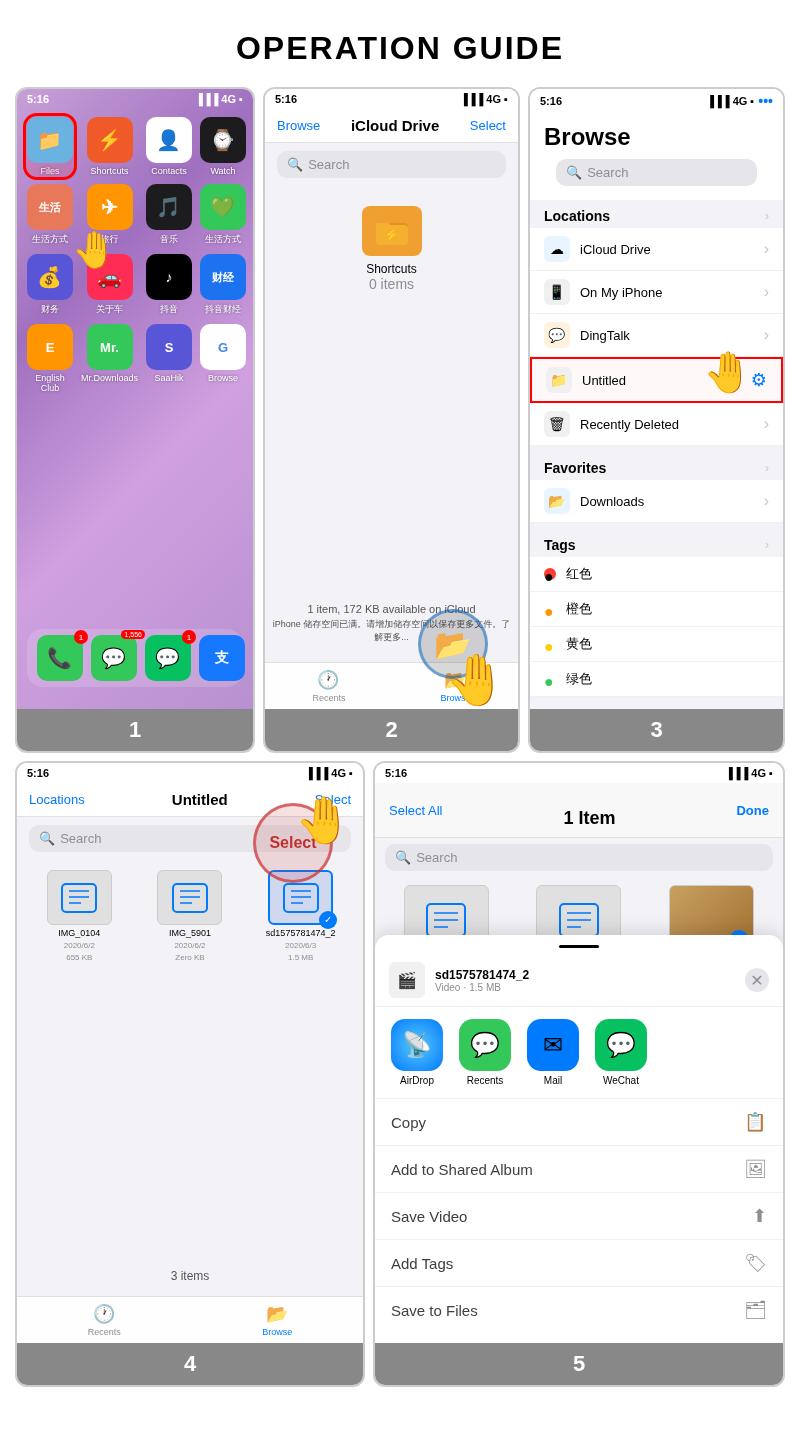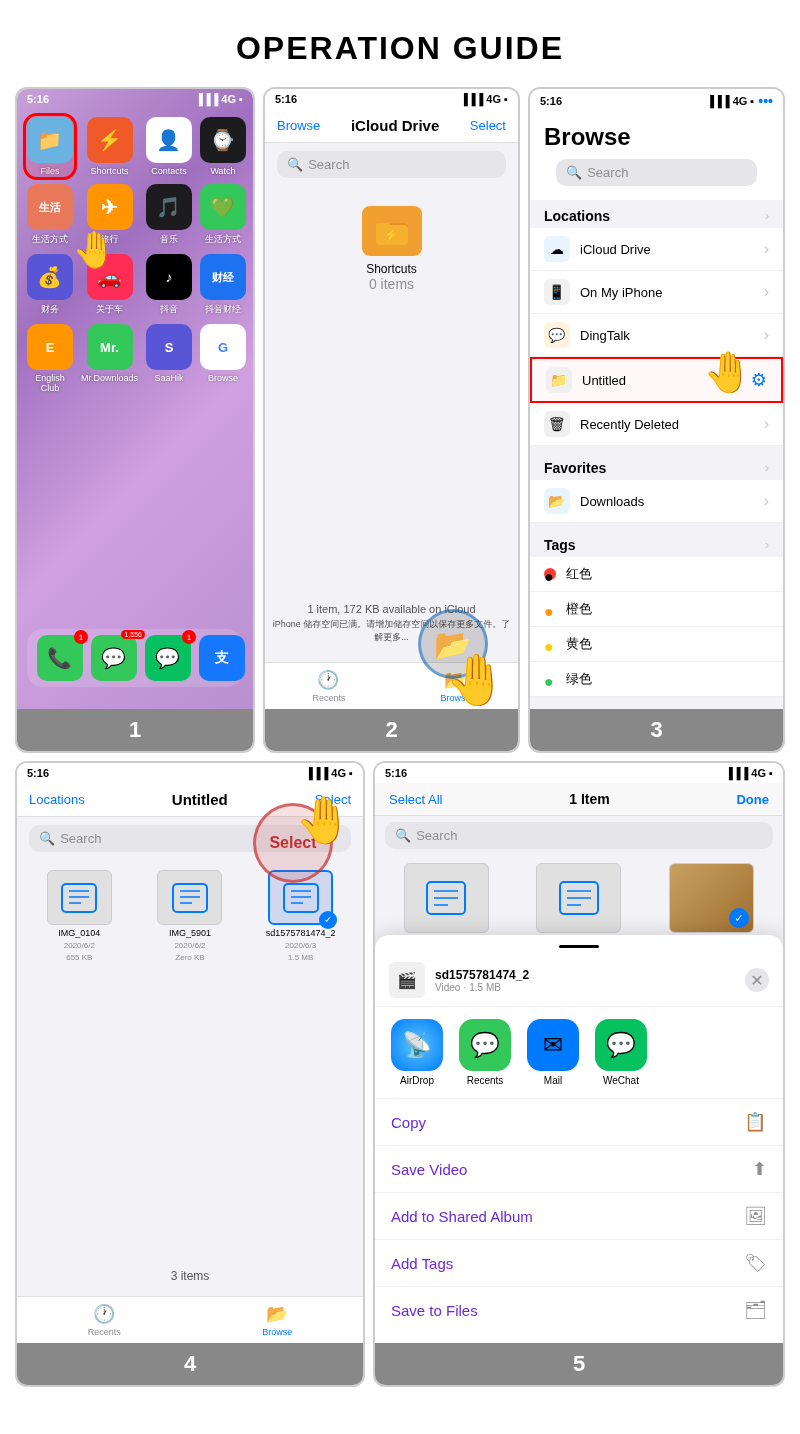--- a/index.html
+++ b/index.html
@@ -427,21 +427,21 @@
     .select-bar {
       background: #f8f8f8;
       padding: 8px 14px;
       display: flex;
       justify-content: space-between;
       align-items: center;
       border-bottom: 1px solid #e0e0e0;
     }
 
     .select-all { color: #007aff; font-size: 13px; }
-    .item-count { font-size: 14px; font-weight: 600; }
+    .item-count { font-size: 18px; font-weight: 600; margin-top: 17px; }
     .done-btn { color: #007aff; font-size: 13px; font-weight: 600; }
 
     .files-grid-s5 {
       display: grid;
       grid-template-columns: repeat(3, 1fr);
       gap: 6px;
       padding: 8px;
     }
 
     .s5-thumb {
@@ -547,21 +547,21 @@
     .share-app-label { font-size: 10px; color: #000; }
 
     .share-action {
       display: flex;
       align-items: center;
       justify-content: space-between;
       padding: 12px 16px;
       border-top: 1px solid #f0f0f0;
     }
 
-    .share-action-label { font-size: 15px; color: #6d28d9; }
+    .share-action-label { font-size: 15px; color: #404040; }
     .share-action-icon { font-size: 18px; color: #8e8e93; }
 
     .divider-line {
       width: 40px;
       height: 3px;
       background: #000;
       border-radius: 2px;
       margin: 0 auto 6px;
     }
 
@@ -992,26 +992,26 @@
               <div class="share-app-icon" style="background:#07c160;">💬</div>
               <span class="share-app-label">WeChat</span>
             </div>
           </div>
 
           <div class="share-action">
             <span class="share-action-label">Copy</span>
             <span class="share-action-icon">📋</span>
           </div>
           <div class="share-action">
+            <span class="share-action-label">Add to Shared Album</span>
+            <span class="share-action-icon">🖼</span>
+          </div>
+          <div class="share-action">
             <span class="share-action-label">Save Video</span>
             <span class="share-action-icon">⬆</span>
-          </div>
-          <div class="share-action">
-            <span class="share-action-label">Add to Shared Album</span>
-            <span class="share-action-icon">🖼</span>
           </div>
           <div class="share-action">
             <span class="share-action-label">Add Tags</span>
             <span class="share-action-icon">🏷</span>
           </div>
           <div class="share-action">
             <span class="share-action-label">Save to Files</span>
             <span class="share-action-icon">🗂</span>
           </div>
         </div>

